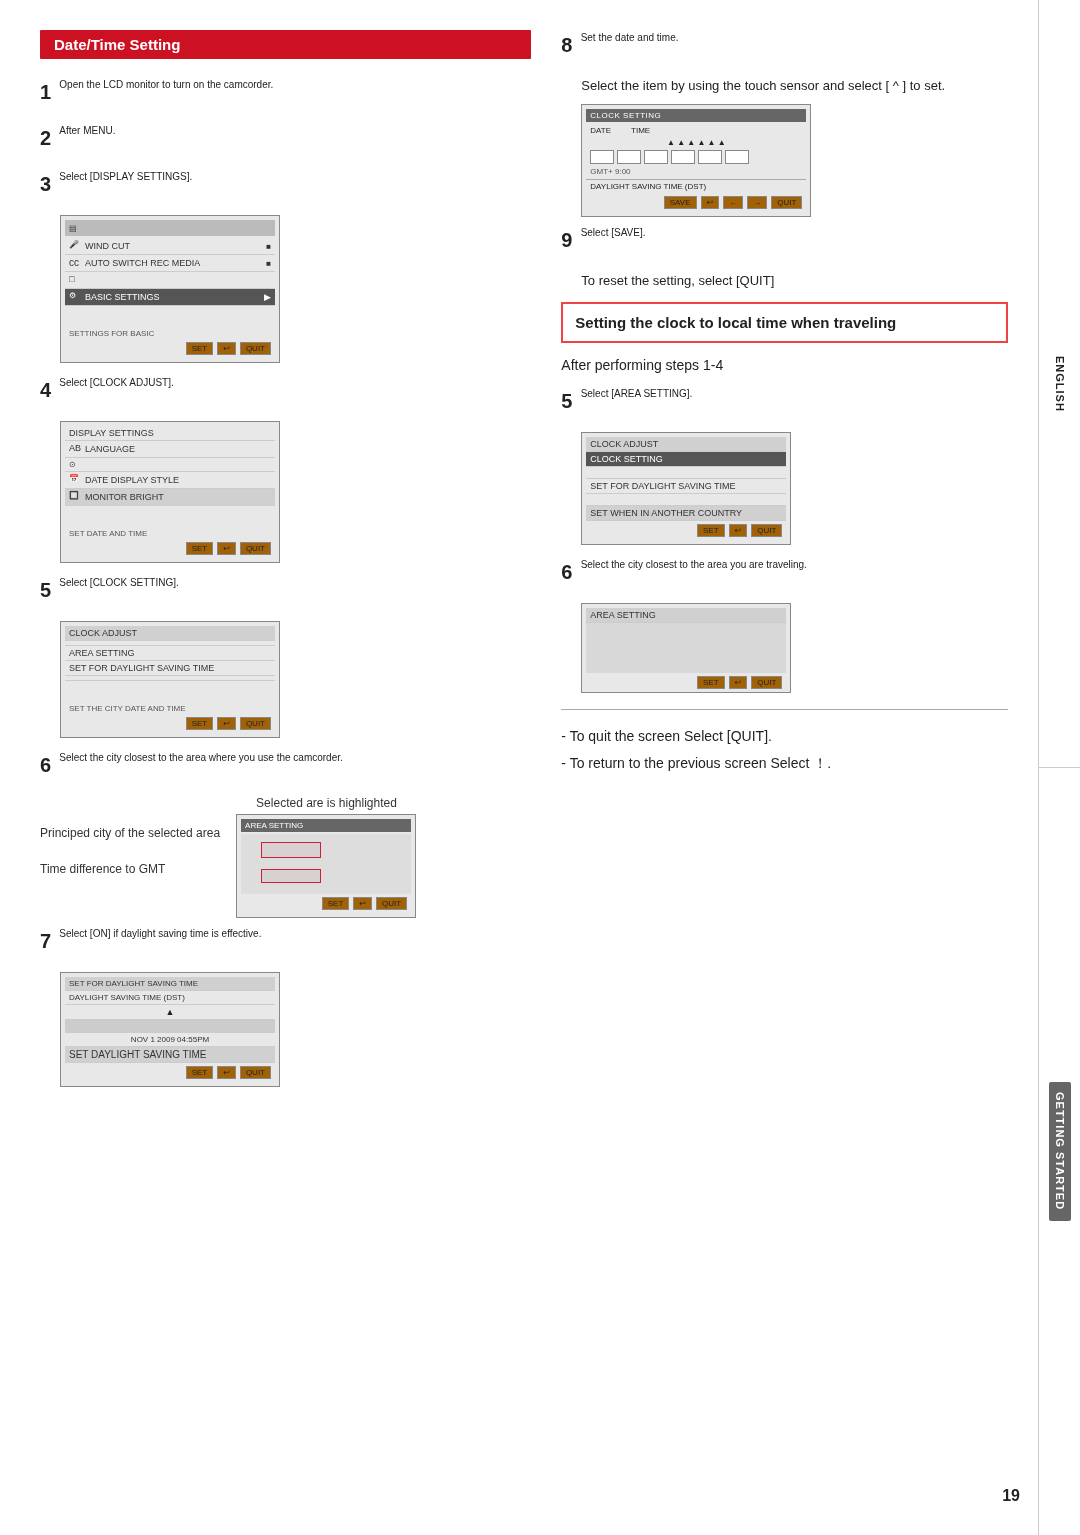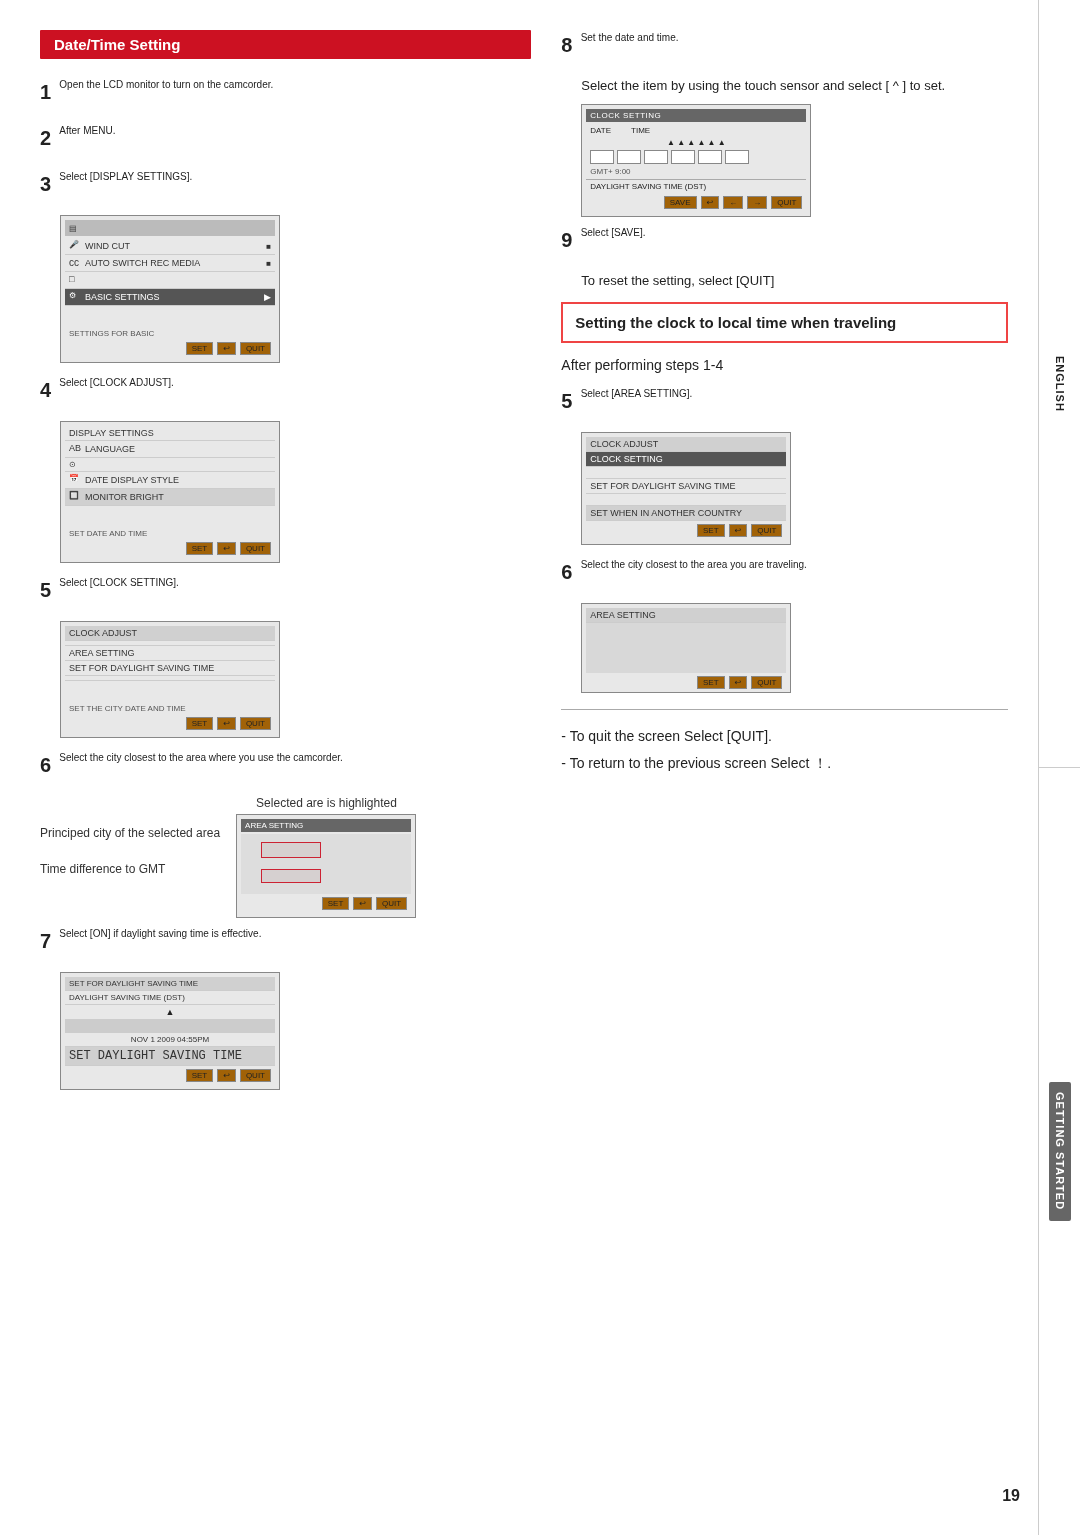--- a/index.html
+++ b/index.html
@@ -473,21 +473,21 @@
         <span class="step-number">7</span>
         <span class="step-text">Select [ON] if daylight saving time is effective.</span>
       </div>
 
       <div class="screen-mock" style="width:220px;">
         <div class="mock-row light-highlight" style="font-size:8px;">SET FOR DAYLIGHT SAVING TIME</div>
         <div class="mock-row" style="font-size:8px;">DAYLIGHT SAVING TIME (DST)</div>
         <div style="display:flex; justify-content:center; padding:2px; font-size:9px;">▲</div>
         <div class="mock-row" style="height:14px; background:#ccc;"></div>
         <div class="mock-row" style="font-size:8px; justify-content:center;">NOV 1 2009 04:55PM</div>
-        <div class="mock-row light-highlight" style="font-size:12px;font-family:Liberation Mono, monospace;">SET DAYLIGHT SAVING TIME</div>
+        <div class="mock-row light-highlight" style="font-size:10px;">SET DAYLIGHT SAVING TIME</div>
         <div class="mock-footer">
           <div class="mock-btn">SET</div>
           <div class="mock-btn">↩</div>
           <div class="mock-btn">QUIT</div>
         </div>
       </div>
 
     </div>
 
     <div class="right-column">

